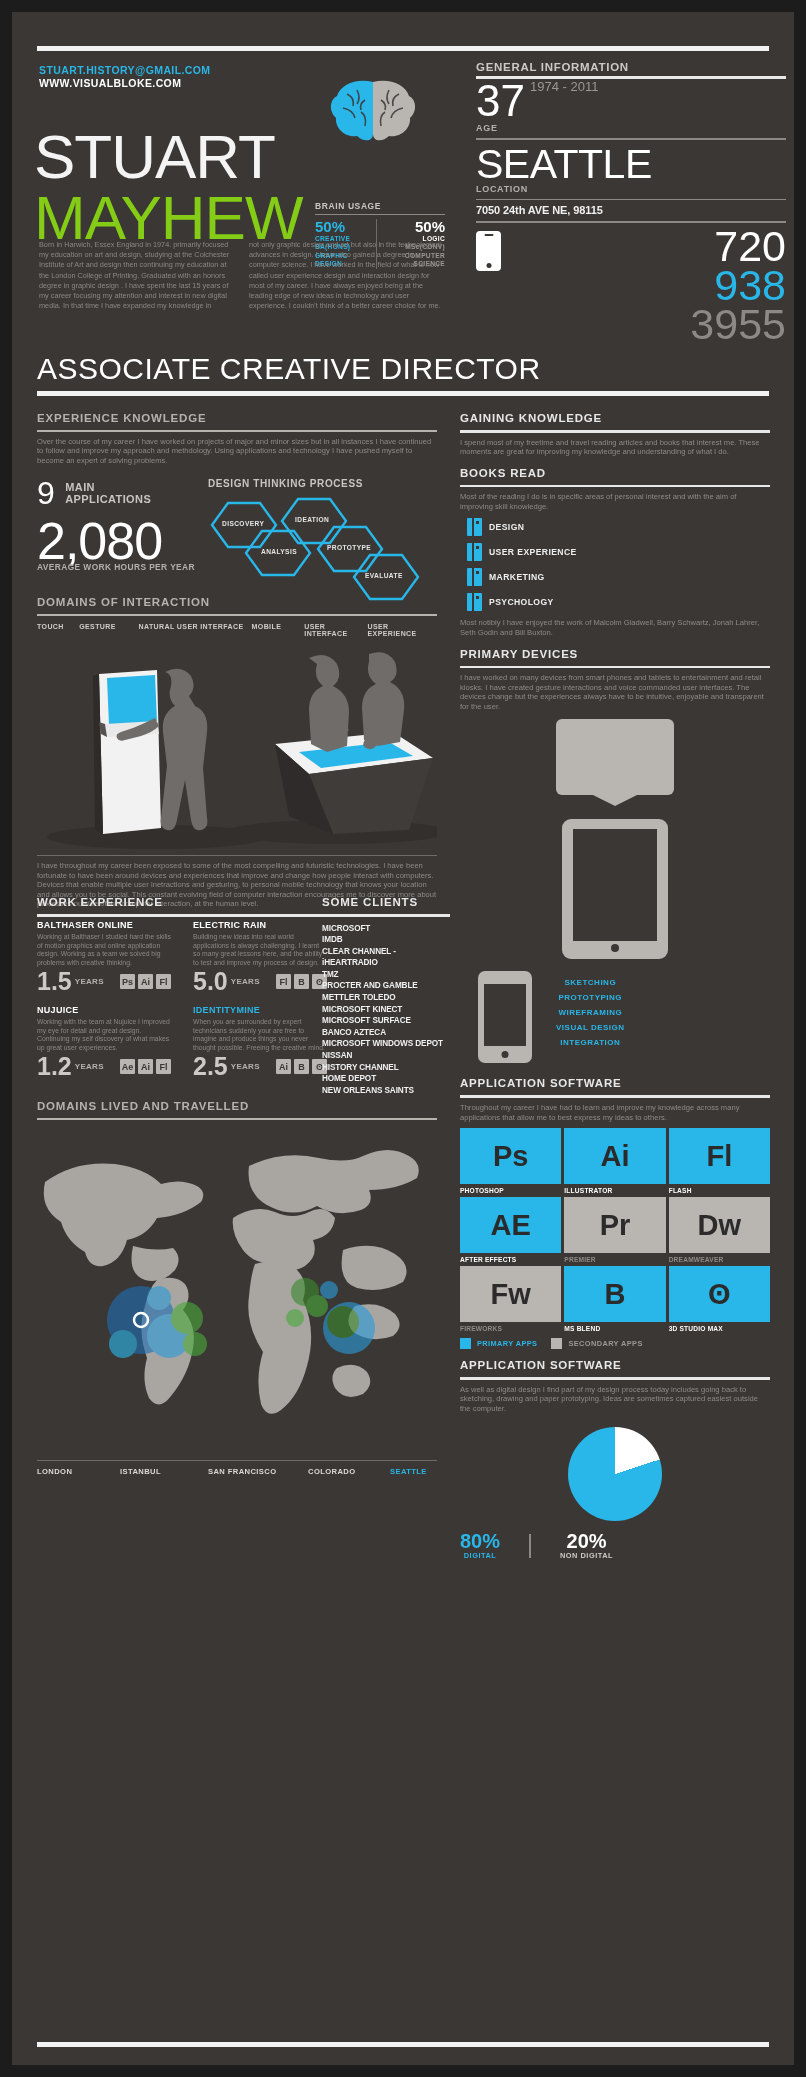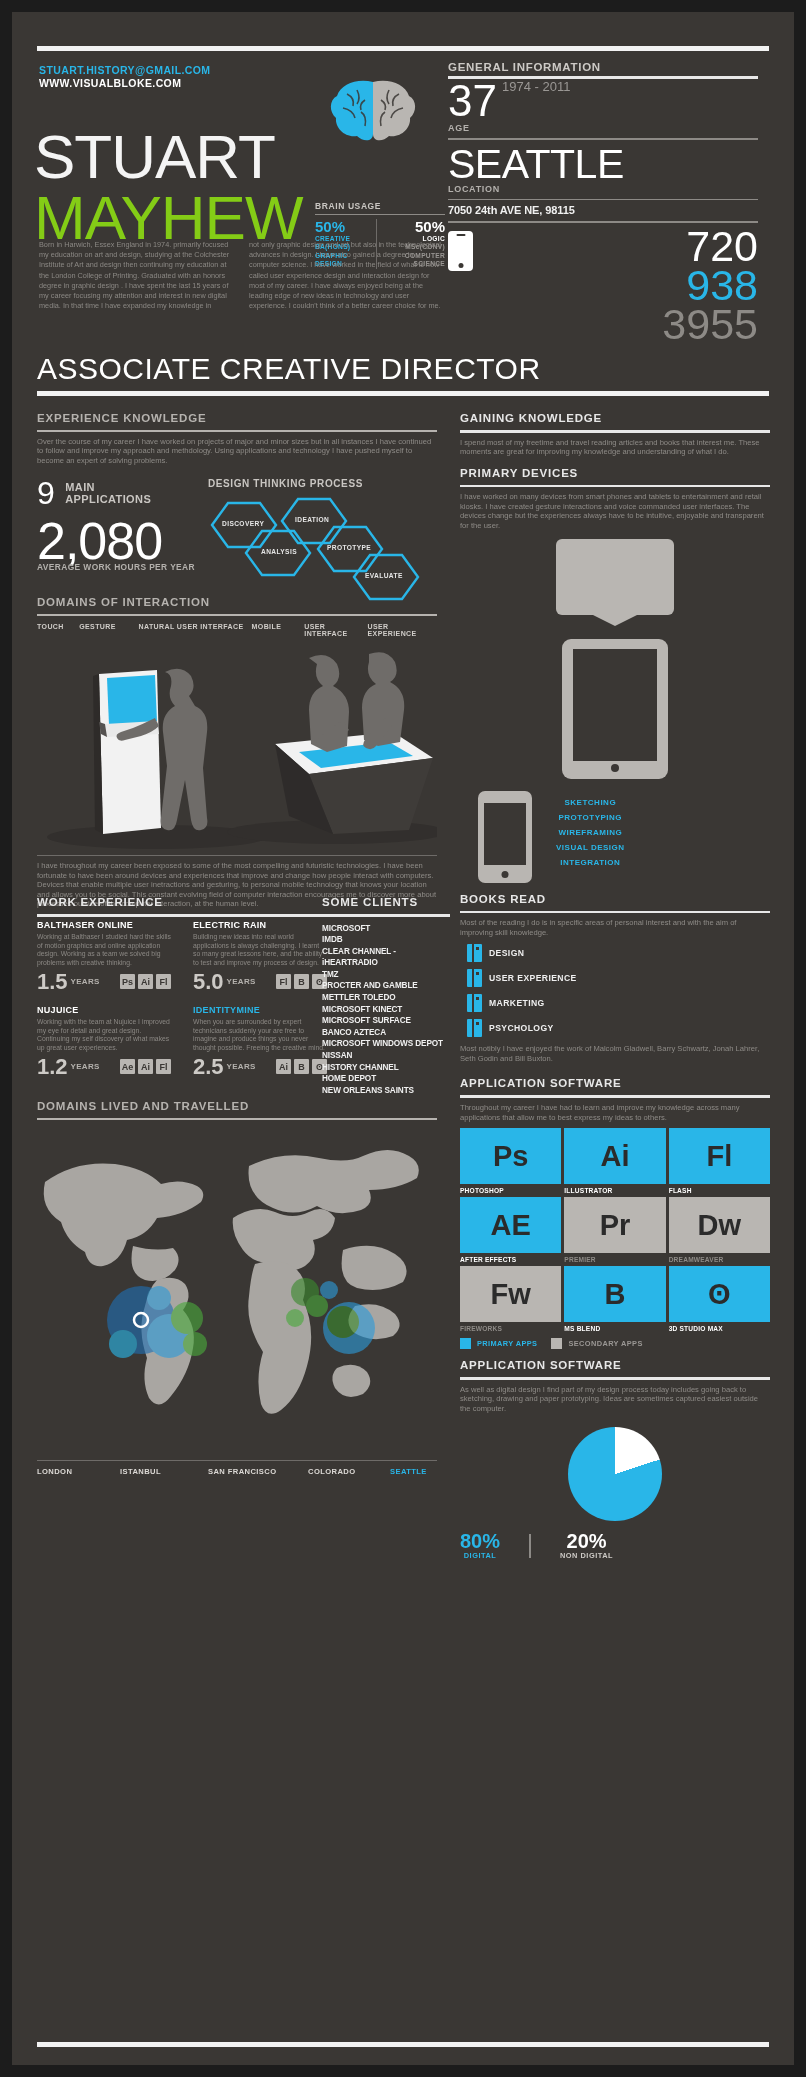--- a/index.html
+++ b/index.html
@@ -48,21 +48,21 @@
   .bu .c { flex:1; }
   .bu .c.r { text-align:right; border-left:1px solid #6e6b68; padding-left:8px;}
   .bu .pct { font-size:15px; font-weight:bold; line-height:16px;}
   .bu .s { font-size:6.6px; font-weight:bold; line-height:8.4px; letter-spacing:.3px;}
 
   
   .bio { position:absolute; left:27px; top:228px; width:406px; display:flex; gap:14px; }
   .bio .col { width:196px; font-size:7.3px; line-height:10.2px; color:#8b8884; }
 
   
-  .gi { position:absolute; left:436px; top:49px; width:310px; }
+  .gi { position:absolute; left:464px; top:49px; width:310px; }
   .gi .h { font-size:11.5px; font-weight:bold; letter-spacing:.7px; color:#cdcac6;}
   .gi .r1 { background:#e8e8e8; height:3px; margin-top:3px; }
   .gi .age { font-size:44px; font-weight:300; color:#fff; line-height:44px; margin-top:4px;}
   .gi .yrs { font-size:13px; color:#9a9794; vertical-align:top; margin-left:5px; font-weight:300;}
   .gi .lab { font-size:9px; font-weight:bold; color:#b4b1ad; letter-spacing:.7px; }
   .gi .r2 { background:#8d8a86; height:1.5px; margin:5px 0 4px;}
   .gi .city { font-size:41px; font-weight:300; color:#fff; line-height:40px; letter-spacing:-.5px;}
   .gi .addr { font-size:11px; font-weight:bold; color:#f0f0f0; letter-spacing:-.1px;}
   .gi .phone { position:relative; margin-top:4px; }
   .gi .pn { font-size:43px; font-weight:300; line-height:39px; text-align:right; }
@@ -106,21 +106,21 @@
   .doi-note .ln { background:#6e6b68; height:1px; margin-bottom:5px;}
 
   .we { position:absolute; left:25px; top:884px; width:290px;}
   .we .hr { background:#e8e8e8; height:2.5px; margin-top:3px;}
   .jobs { position:absolute; left:25px; top:908px; width:290px; display:flex; flex-wrap:wrap; gap:0 22px; }
   .job { width:134px; margin-bottom:14px;}
   .job .jn { font-size:9px; font-weight:bold; color:#fff; letter-spacing:.3px; margin-bottom:3px;}
   .job .jn.bl { color:#29b6e8; }
   .job .jd { font-size:6.8px; line-height:8.6px; color:#8b8884; height:36px;}
   .job .row { display:flex; align-items:center; margin-top:3px;}
-  .job .yr { font-size:22px; font-weight:bold; color:#cdcac6; line-height:19px;}
+  .job .yr { font-size:25px; font-weight:bold; color:#cdcac6; line-height:19px;}
   .job .yl { font-size:8px; font-weight:bold; color:#b4b1ad; margin-left:3px; letter-spacing:.3px;}
   .job .icons { margin-left:auto; display:flex; gap:3px;}
   .appico { width:15px; height:15px; background:#b9b6b2; color:#3a3734; font-size:9px; font-weight:bold;
             display:flex; align-items:center; justify-content:center; border-radius:1px;}
 
   .clients { position:absolute; left:310px; top:884px; width:128px;}
   .clients .hr { background:#e8e8e8; height:2.5px; margin-top:3px; margin-bottom:6px;}
   .clients li { list-style:none; font-size:8.2px; font-weight:bold; color:#f0f0f0; line-height:11.6px; letter-spacing:-.1px;}
 
   .places { position:absolute; left:25px; top:1088px; width:400px;}
@@ -468,20 +468,43 @@
     <span>COLORADO</span>
     <span>SEATTLE</span>
   </div>
 
   <div class="rcol">
 
     <div class="rsec">
       <div class="sec-head w">GAINING KNOWLEDGE</div>
       <div class="hr-w"></div>
       <div class="body-txt">I spend most of my freetime and travel reading articles and books that interest me. These moments are great for improving my knowledge and understanding of what I do.</div>
+    </div>
+
+    <div class="rsec">
+      <div class="sec-head w">BOOKS READ</div>
+      <div class="hr-w"></div>
+      <div class="body-txt">Most of the reading I do is in specific areas of personal interest and with the aim of improving skill knowledge.</div>
+      <div class="bookrow">
+        <span class="bookico"></span>
+        <span>DESIGN</span>
+      </div>
+      <div class="bookrow">
+        <span class="bookico"></span>
+        <span>USER EXPERIENCE</span>
+      </div>
+      <div class="bookrow">
+        <span class="bookico"></span>
+        <span>MARKETING</span>
+      </div>
+      <div class="bookrow">
+        <span class="bookico"></span>
+        <span>PSYCHOLOGY</span>
+      </div>
+      <div class="body-txt" style="margin-top:6px">Most notibly I have enjoyed the work of Malcolm Gladwell, Barry Schwartz, Jonah Lahrer, Seth Godin and Bill Buxton.</div>
     </div>
 
     <div class="rsec">
       <div class="sec-head w">PRIMARY DEVICES</div>
       <div class="hr-w"></div>
       <div class="body-txt">I have worked on many devices from smart phones and tablets to entertainment and retail kiosks. I have created gesture interactions and voice commanded user interfaces. The devices change but the experiences always have to be intuitive, enjoyable and transparent for the user.</div>
       <div class="devices">
         <div class="dev-mon"></div>
         <div class="dev-tab">
               <div class="scr"></div>
@@ -494,43 +517,20 @@
             <div>SKETCHING</div>
             <div>PROTOTYPING</div>
             <div>WIREFRAMING</div>
             <div>VISUAL DESIGN</div>
             <div>INTEGRATION</div>
           </div>
         </div>
       </div>
     </div>
 
-    <div class="rsec">
-      <div class="sec-head w">BOOKS READ</div>
-      <div class="hr-w"></div>
-      <div class="body-txt">Most of the reading I do is in specific areas of personal interest and with the aim of improving skill knowledge.</div>
-      <div class="bookrow">
-        <span class="bookico"></span>
-        <span>DESIGN</span>
-      </div>
-      <div class="bookrow">
-        <span class="bookico"></span>
-        <span>USER EXPERIENCE</span>
-      </div>
-      <div class="bookrow">
-        <span class="bookico"></span>
-        <span>MARKETING</span>
-      </div>
-      <div class="bookrow">
-        <span class="bookico"></span>
-        <span>PSYCHOLOGY</span>
-      </div>
-      <div class="body-txt" style="margin-top:6px">Most notibly I have enjoyed the work of Malcolm Gladwell, Barry Schwartz, Jonah Lahrer, Seth Godin and Bill Buxton.</div>
-    </div>
-
     <div class="rsec" style="margin-top:14px">
       <div class="sec-head w">APPLICATION SOFTWARE</div>
       <div class="hr-w"></div>
       <div class="body-txt">Throughout my career I have had to learn and improve my knowledge across many applications that allow me to best express my ideas to others.</div>
       <div class="appgrid">
         <div class="appcell">
           <div class="tile pri">Ps</div>
           <div class="nm pri">PHOTOSHOP</div>
         </div>
         <div class="appcell">

